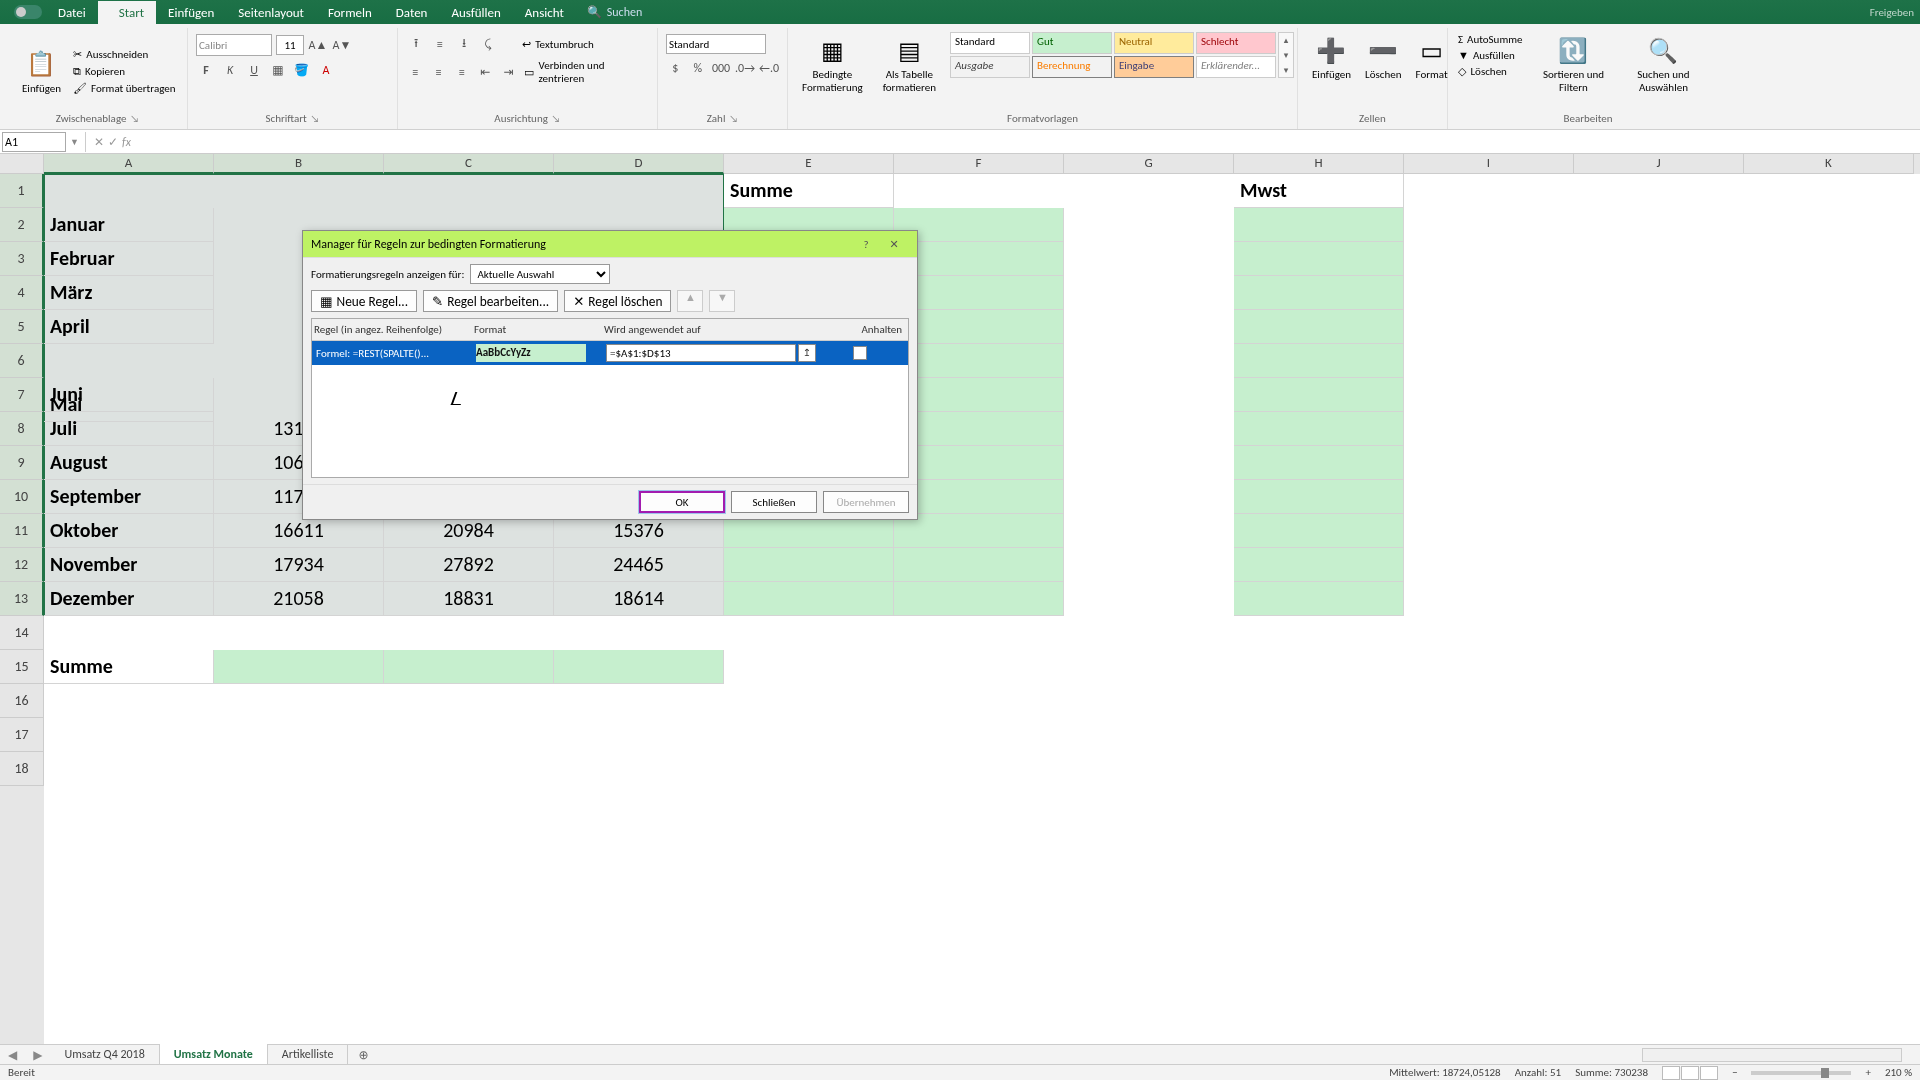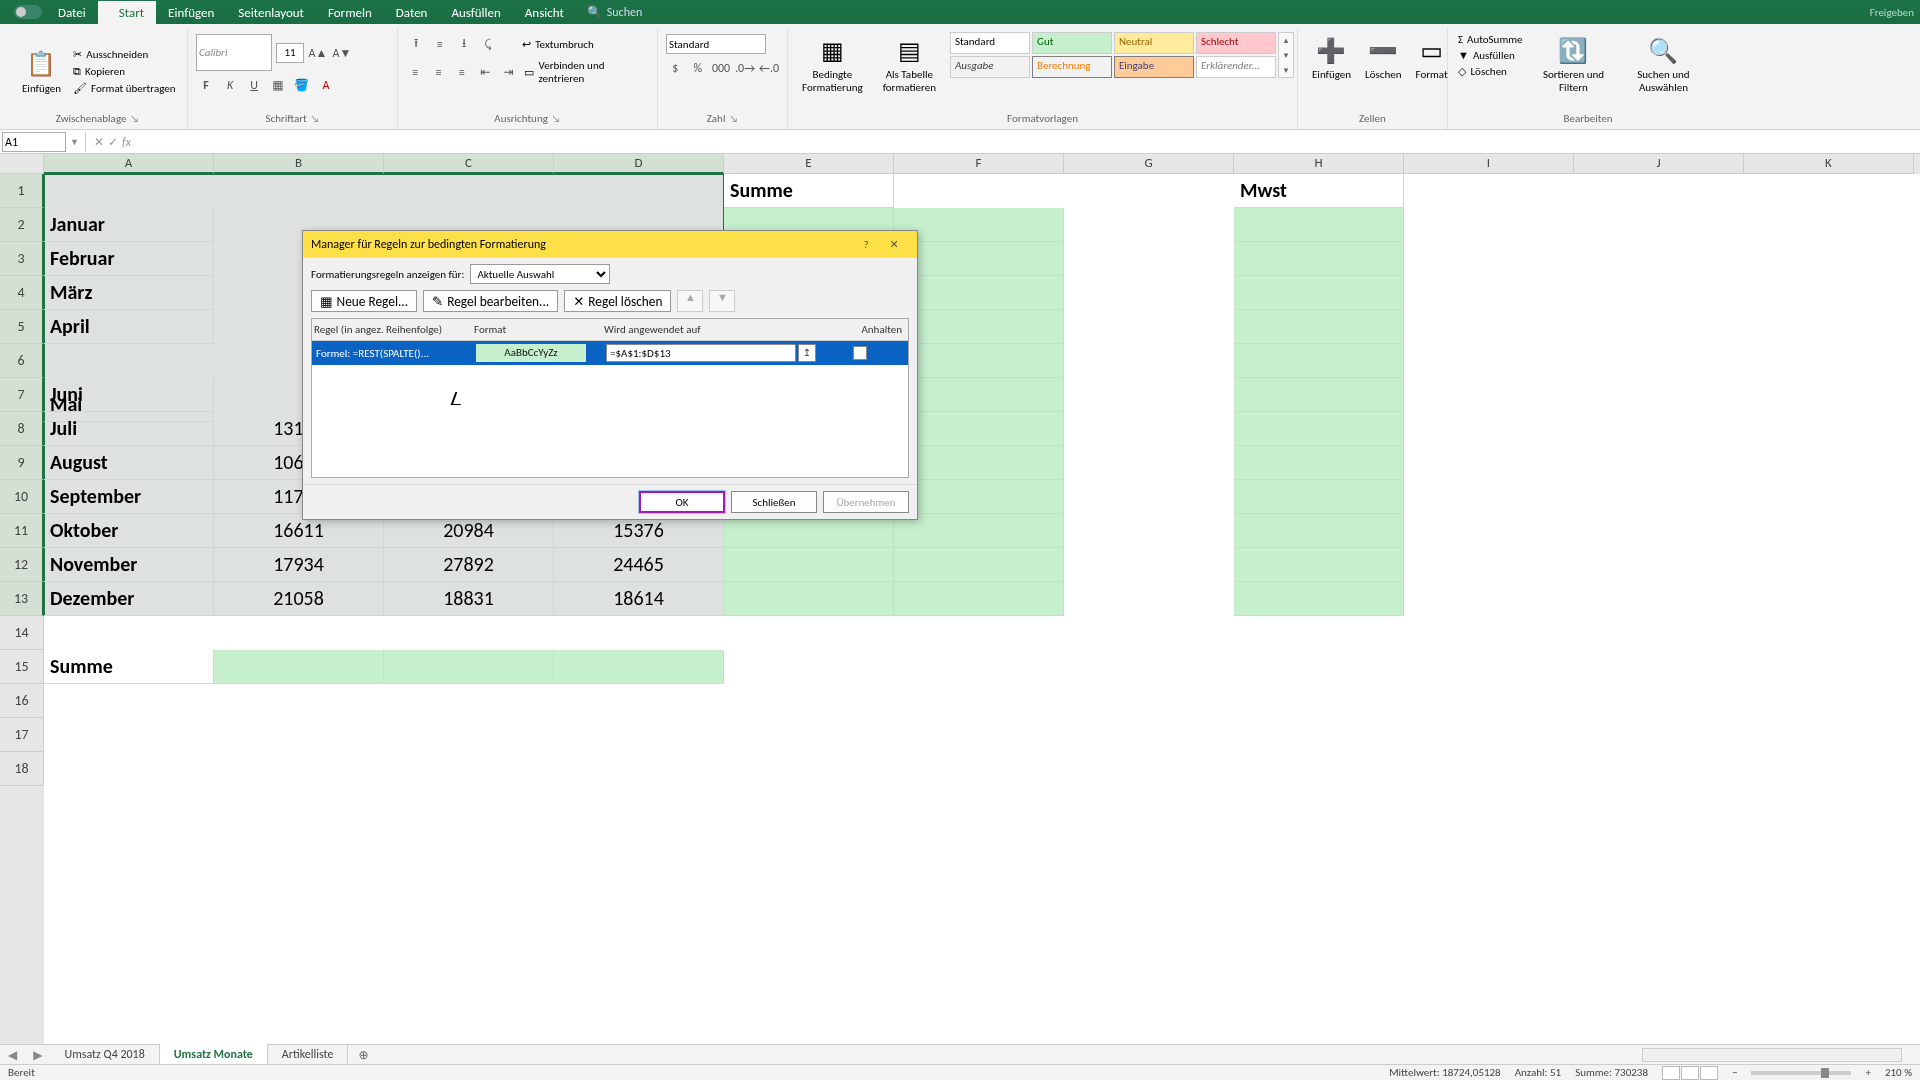--- a/index.html
+++ b/index.html
@@ -18,21 +18,21 @@
 
 
 .ribbon { background: #f3f3f3; height: 106px; border-bottom: 1px solid #d0d0d0; display: flex; padding: 4px 8px 0 8px; position:relative; }
 .ribbon-group { border-right: 1px solid #e0e0e0; padding: 2px 8px; display: flex; flex-direction: column; position:relative; }
 .ribbon-group-label { text-align: center; font-size: 11px; color: #666; margin-top: auto; padding-bottom: 2px; }
 .ribbon-group-label .dlg { font-size: 10px; color:#888; margin-left:4px;}
 .ribbon-row { display: flex; align-items: center; gap: 4px; }
 .ribbon-bigbtn { display:flex; flex-direction:column; align-items:center; gap:2px; padding:2px 6px; font-size:11px; cursor:pointer; text-align:center; }
 .ribbon-bigbtn .ico { width:32px; height:32px; display:flex; align-items:center; justify-content:center; font-size:24px; }
 .ribbon-smallitem { display:flex; align-items:center; gap:4px; font-size:11px; padding:1px 2px; cursor:pointer; }
-.font-name { width:76px; height:37px; font-size:11px; border:1px solid #aaa; background:#fff; padding:2px; color:#888;font-style:italic; }
+.font-name { width:76px; height:22px; font-size:11px; border:1px solid #aaa; background:#fff; padding:2px; color:#888; }
 .font-size { width:28px; height:20px; font-size:11px; border:1px solid #aaa; background:#fff; padding:2px; text-align:center; }
 .toolbtn { width:20px; height:20px; display:flex; align-items:center; justify-content:center; border:1px solid transparent; font-size:12px; color:#555; cursor:pointer;}
 .numberfmt { width:100px; height:20px; border:1px solid #aaa; background:#fff; font-size:11px; padding:2px; }
 .styles-gallery { display:grid; grid-template-columns:repeat(4,80px); grid-template-rows:22px 22px; gap:2px; }
 .style-swatch { border:1px solid #ccc; font-size:11px; padding:2px 4px; cursor:pointer; white-space:nowrap; overflow:hidden; }
 .sw-standard { background:#fff; }
 .sw-gut { background:#c6efce; color:#006100; }
 .sw-neutral { background:#ffeb9c; color:#9c6500; }
 .sw-schlecht { background:#ffc7ce; color:#9c0006; }
 .sw-ausgabe { background:#f2f2f2; color:#3f3f3f; font-style:italic; }
@@ -60,36 +60,36 @@
 .rowheader.sel { background:#d3e0d3; border-right:2px solid #217346; }
 .cells { position:absolute; top:20px; left:44px; right:0; bottom:0; }
 .cell { position:absolute; border-right:1px solid #d4d4d4; border-bottom:1px solid #d4d4d4; padding:4px 6px; font-size:20px; overflow:hidden; white-space:nowrap; }
 .cell.num { text-align:center; }
 .cell.bold { font-weight:bold; }
 .greenfill { background:#c6efce; }
 .sel-overlay{position:absolute;background:rgba(120,140,130,.25);border:1px solid #217346;}
 
 
 .dialog { position:absolute; top:230px; left:302px; width:616px; background:#f0f0f0; border:1px solid #888; box-shadow:2px 2px 8px rgba(0,0,0,.25); font-size:11px; }
-.dialog-title { background:#fde047; padding:6px 8px; border-bottom:1px solid #ddd; display:flex; align-items:center; }
+.dialog-title { background:#bef264; padding:6px 8px; border-bottom:1px solid #ddd; display:flex; align-items:center; }
 .dialog-title .t { font-size:12px; }
 .dialog-title .help{margin-left:auto; width:26px; text-align:center; color:#555; cursor:pointer;}
 .dialog-title .close{width:30px; text-align:center; cursor:pointer; color:#555;}
 .dialog-body { padding:6px 8px; }
 .dialog-row { display:flex; align-items:center; gap:6px; margin-bottom:6px; }
 .combo { border:1px solid #999; background:#fff; height:20px; font-size:11px; padding:2px; width:140px; }
 .dbtn { border:1px solid #999; background:#fdfdfd; height:22px; padding:2px 8px; cursor:pointer; display:flex; align-items:center; gap:4px; }
 .arrowbtn { width:26px; height:22px; border:1px solid #ccc; background:#f7f7f7; text-align:center; color:#aaa; }
 .rules-head { display:flex; background:#f0f0f0; border-bottom:1px solid #ccc; font-size:11px; color:#333; padding:2px 0;}
 .rules-head div{padding:2px;}
 .rules-list { background:#fff; border:1px solid #aaa; height:160px; }
 .rule-row { display:flex; align-items:center; height:24px; }
 .rule-row.sel { background:#0a63c2; color:#fff; }
 .rule-cell{padding:0 4px; font-size:11px;}
-.rule-format-preview{background:#c6efce; color:#111; width:110px; height:18px; text-align:center; line-height:18px; font-size:11px;}
+.rule-format-preview{background:#c6efce; color:#111; width:110px; height:18px; text-align:left; line-height:18px; font-size:11px;font-weight:bold;}
 .rule-range{background:#fff; color:#000; border:1px solid #888; height:18px; font-size:11px; width:190px; padding:0 3px;}
 .range-picker{width:18px;height:18px;border:1px solid #888;background:#fff;color:#333;text-align:center;font-size:10px;line-height:16px;}
 .stopchk{width:14px;height:14px;background:#fff;border:1px solid #888;margin:auto;}
 .dialog-footer { display:flex; justify-content:flex-end; gap:6px; padding:6px 8px; border-top:1px solid #ddd; }
 .fbtn { width:86px; height:22px; border:1px solid #888; background:#fdfdfd; font-size:11px; cursor:pointer; }
 .fbtn.primary{border:2px solid #a21caf; outline:1px solid #9ec4ea;}
 .fbtn.disabled{color:#aaa;}
 
 
 .sheettabs{position:absolute; left:0; right:0; bottom:16px; height:20px; background:#f3f3f3; border-top:1px solid #ccc; display:flex; align-items:center; font-size:12px;}

